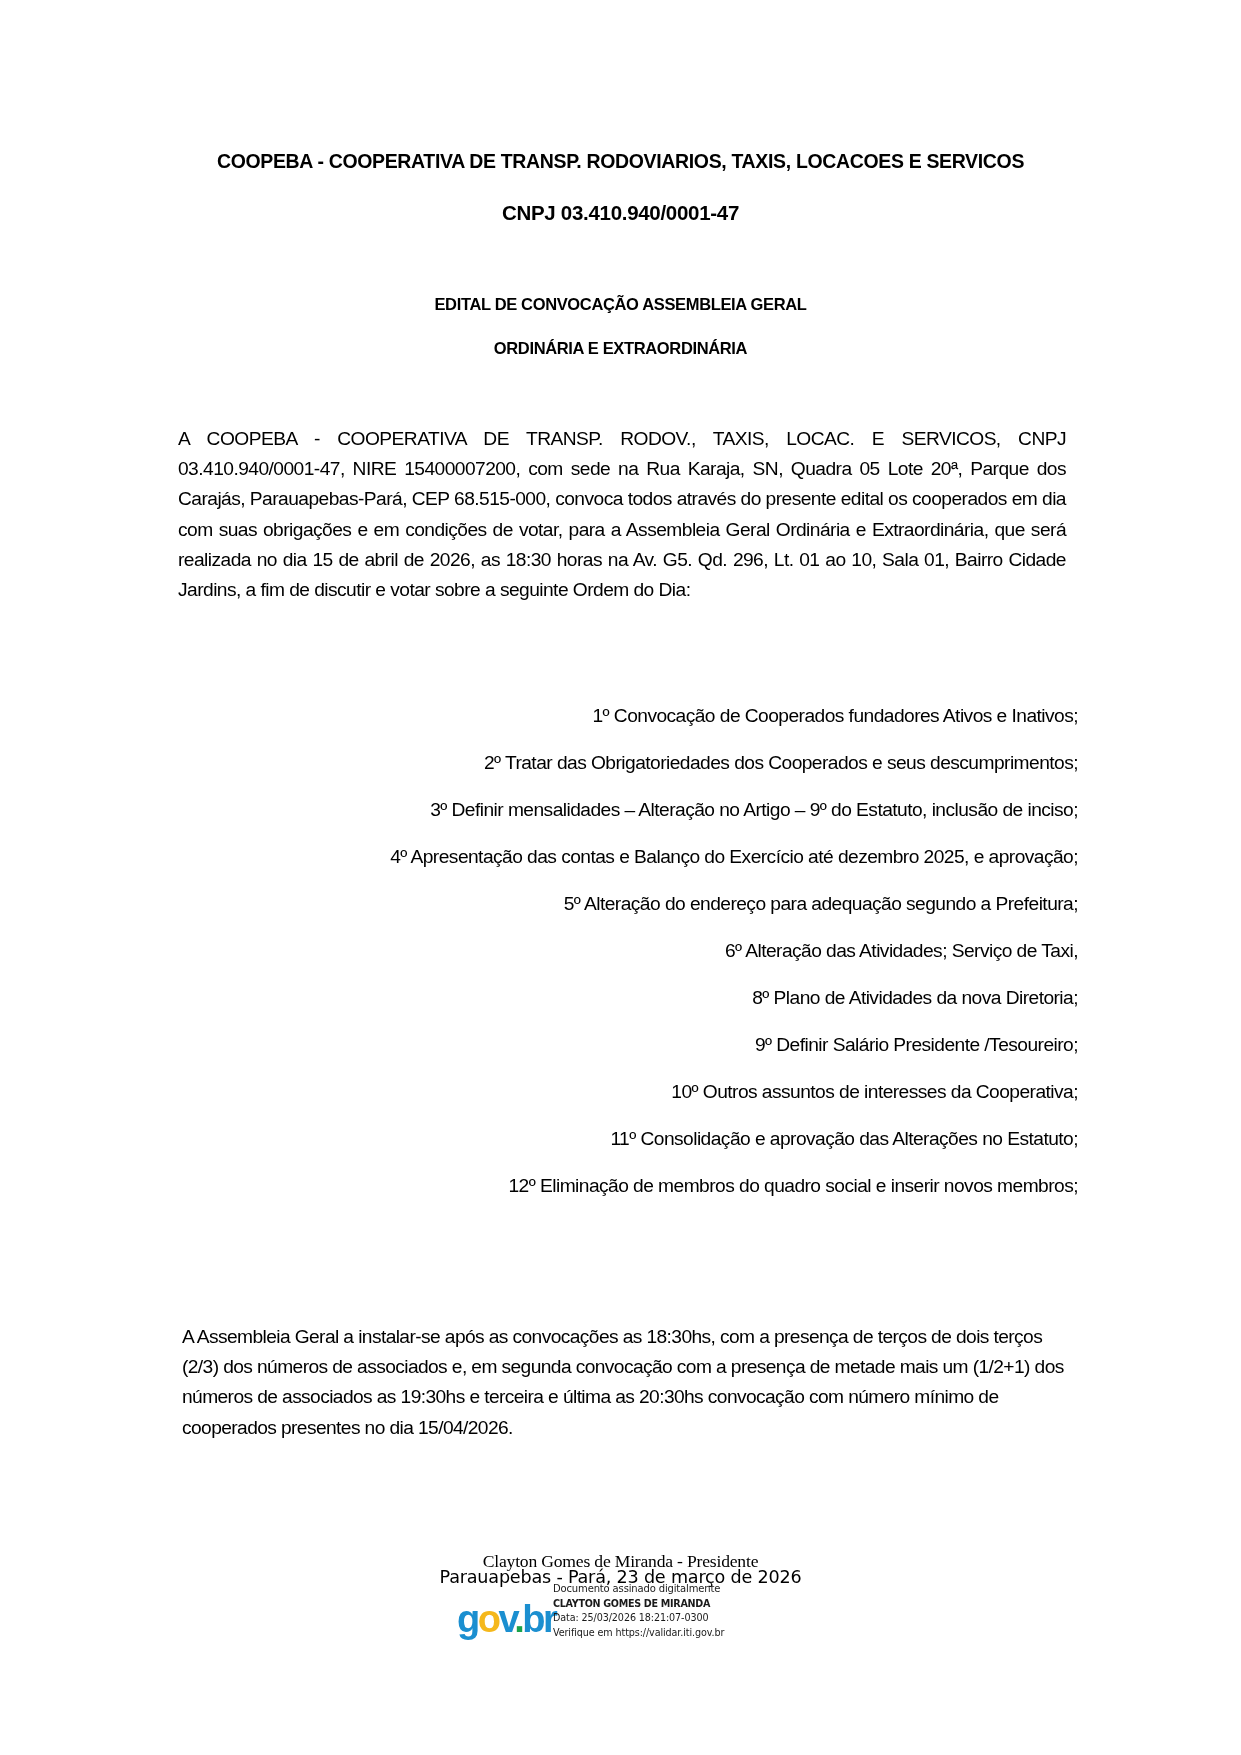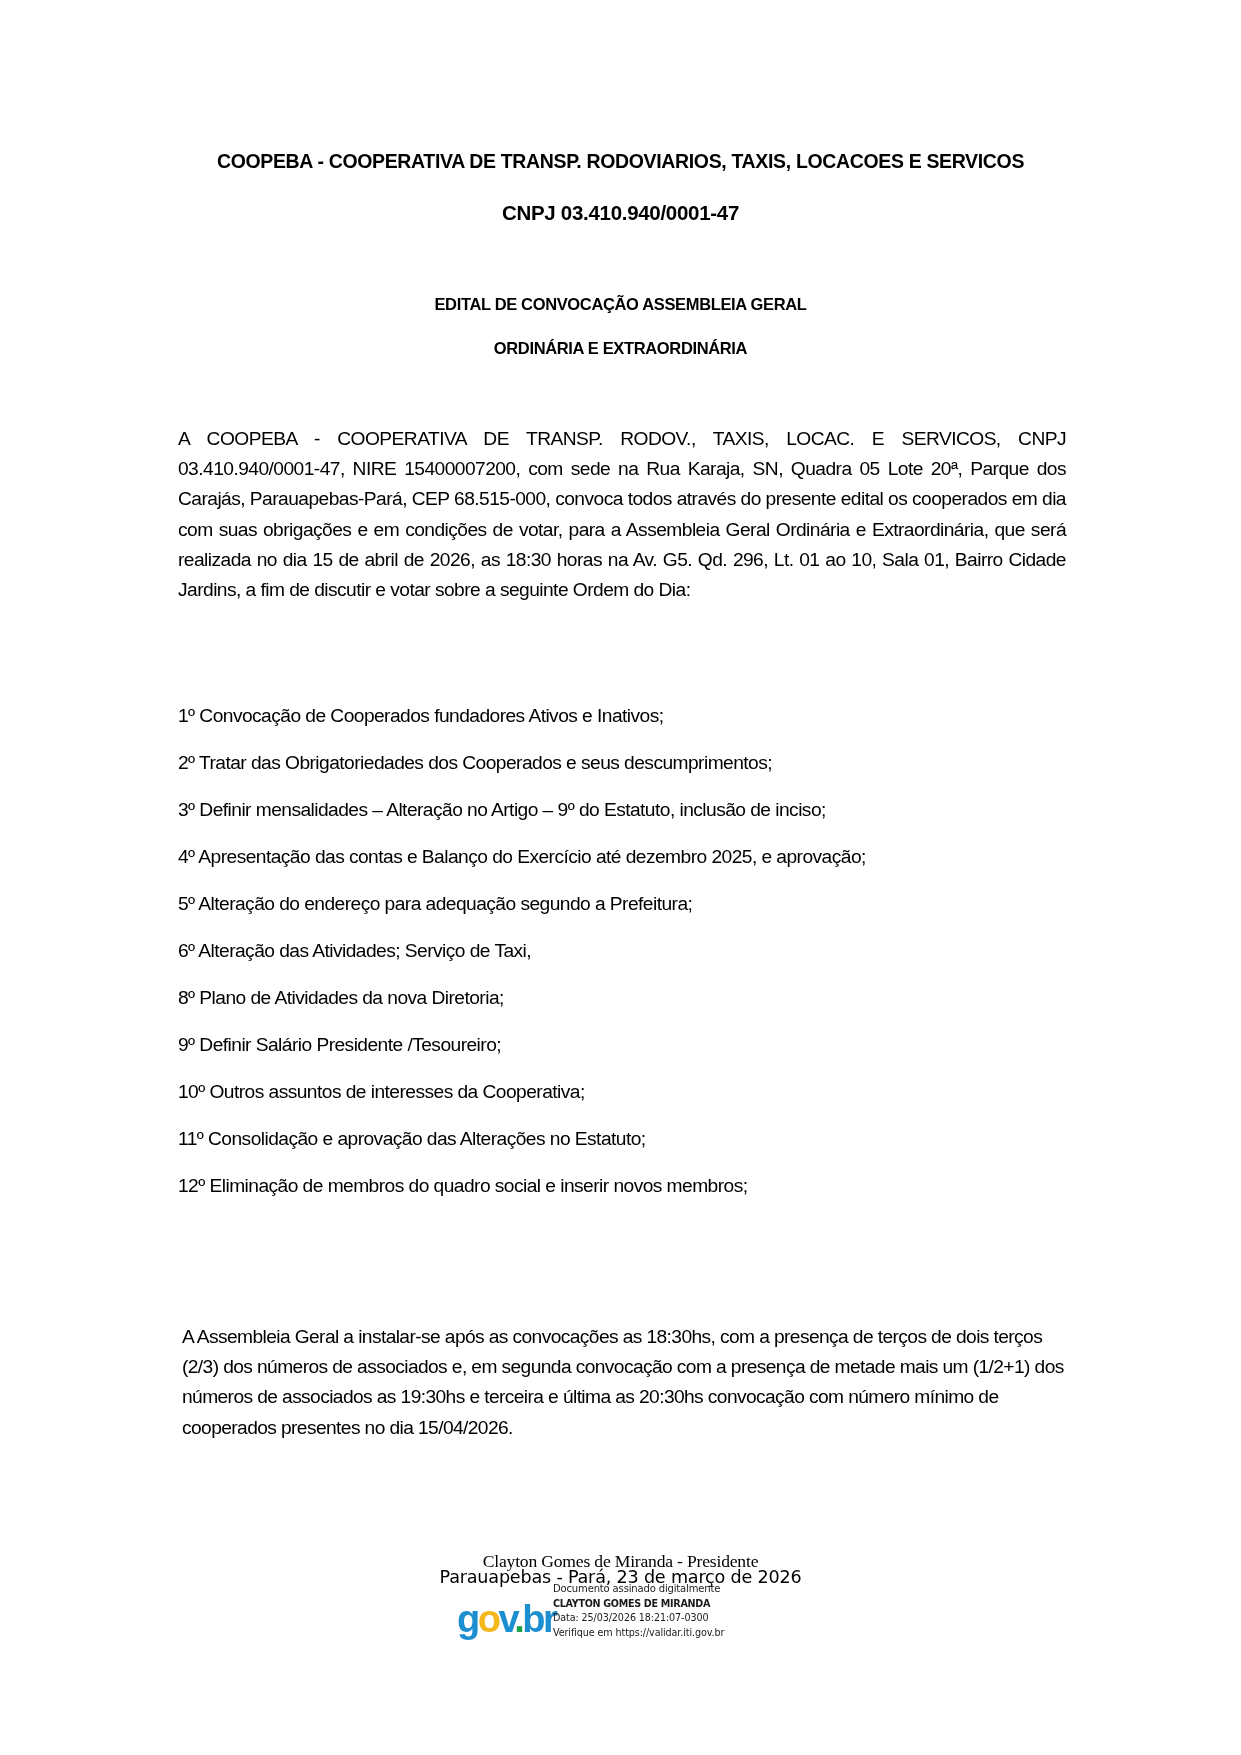--- a/index.html
+++ b/index.html
@@ -77,20 +77,21 @@
       margin: 0;
       padding: 0;
       list-style: none;
     }
     .agenda-item {
       height: 47px;
       font-size: 19.2px;
       line-height: 24px;
       letter-spacing: -0.55px;
       white-space: nowrap;
+      text-align: right;
     }
     .sig-line {
       position: absolute;
       left: 0;
       width: 1241px;
       text-align: center;
       font-family: "DejaVu Sans", sans-serif;
       font-size: 17.6px;
       letter-spacing: -0.2px;
       white-space: nowrap;

